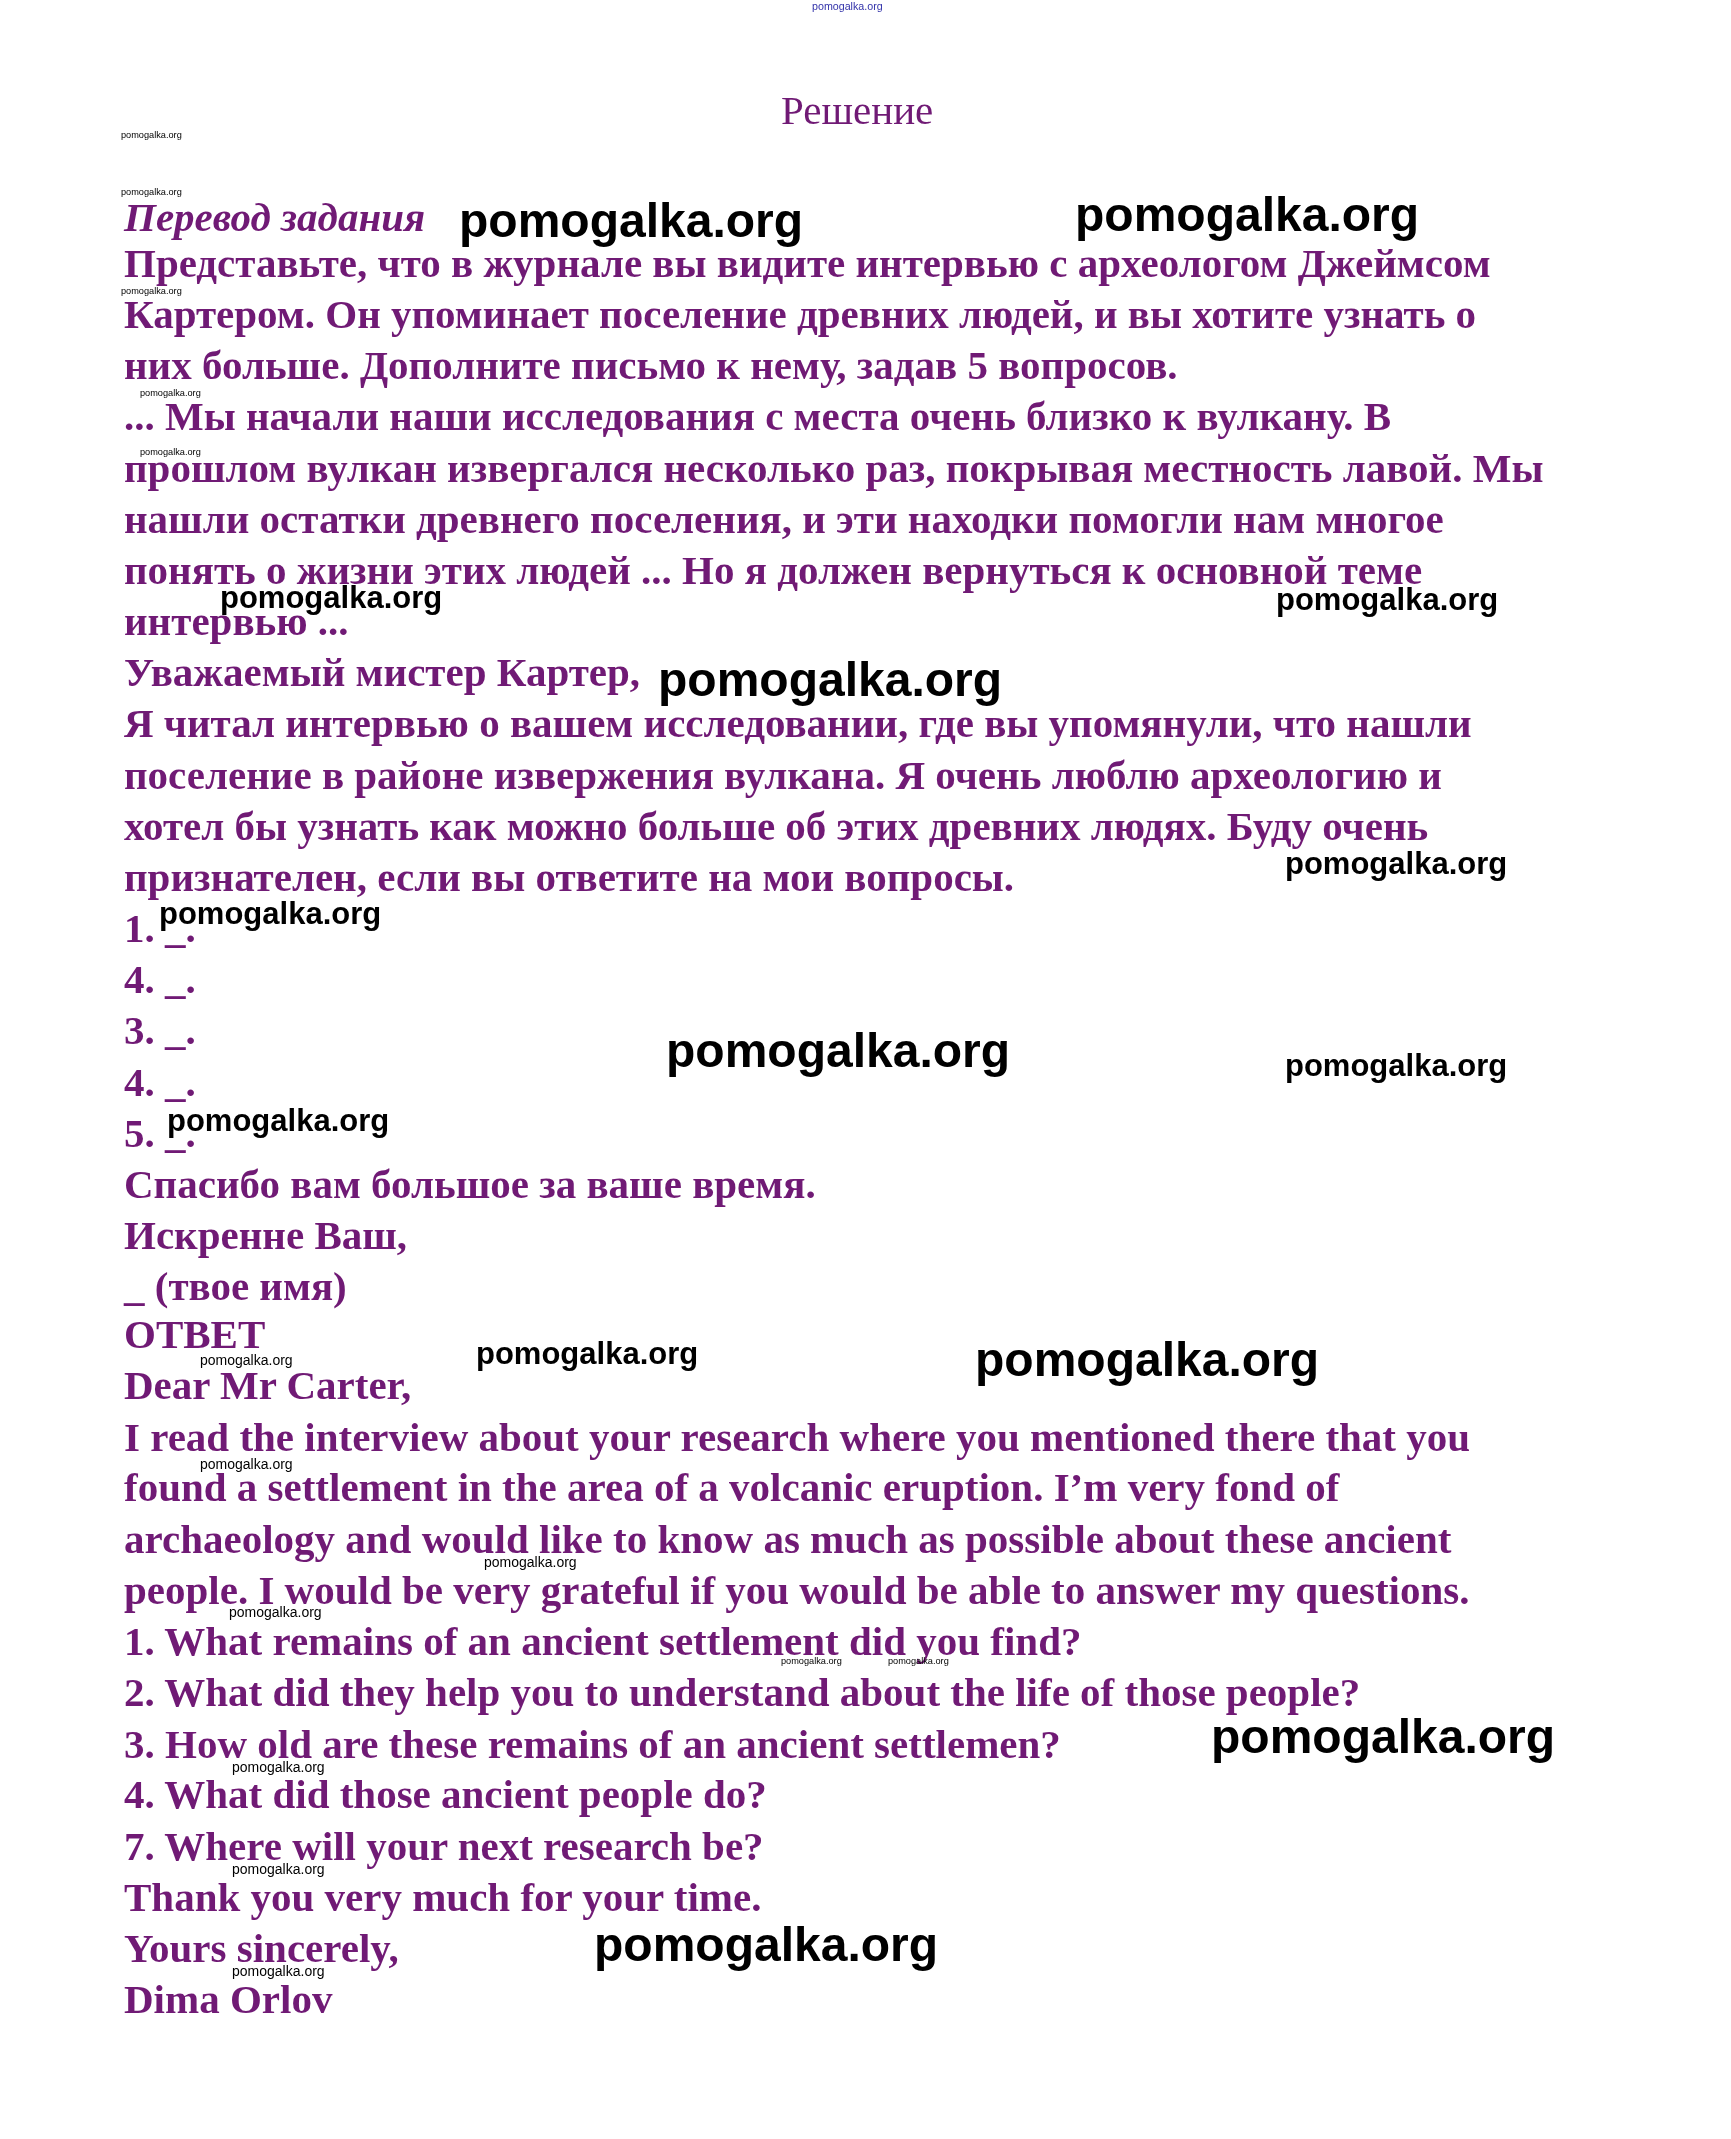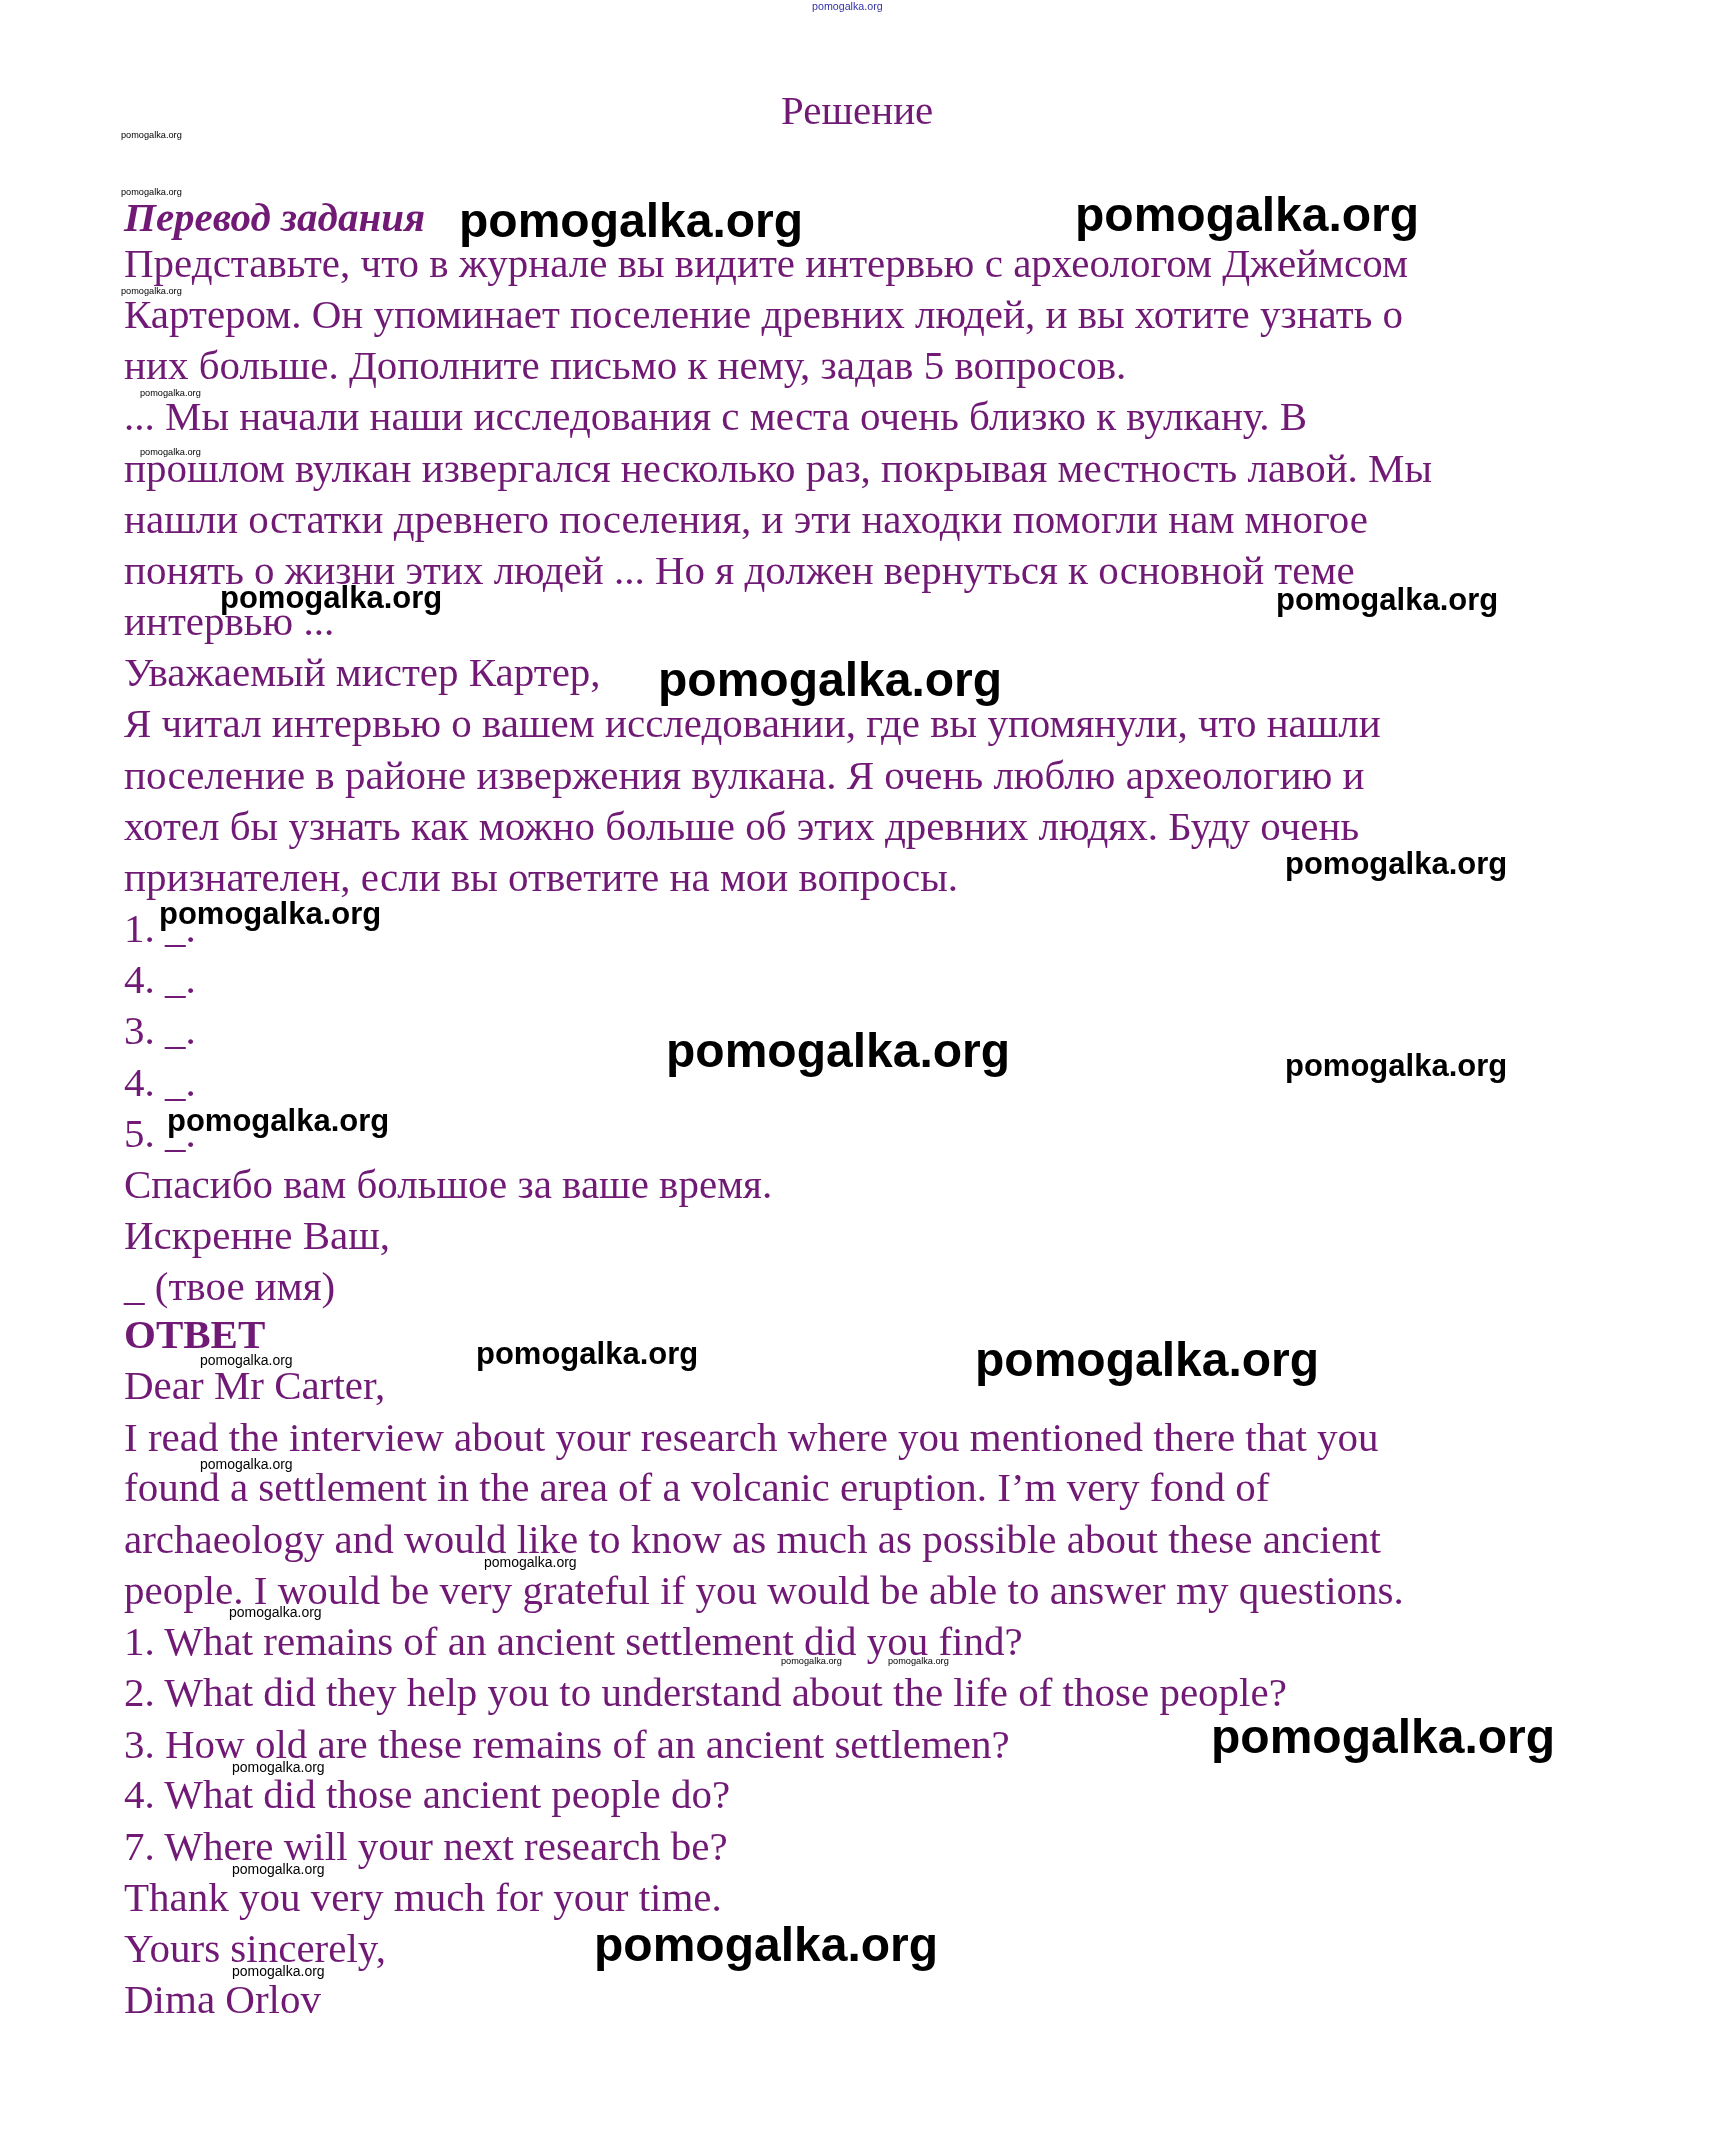--- a/index.html
+++ b/index.html
@@ -1,19 +1,19 @@
 <!DOCTYPE html>
 <html style="font-size:12.3px"><head>
 <meta charset="utf-8">
 <style>
   html, body { margin:0; padding:0; background:#ffffff; }
   body { width:1732px; height:2140px; position:relative; overflow:hidden; }
   .page { position:absolute; left:0; top:0; width:1608px; height:2140px; }
   .serif { font-family:"Liberation Serif", "DejaVu Serif", serif; color:#701a75; }
-  .line { position:absolute; left:124px; font-size:41px; line-height:51px; white-space:nowrap; transform-origin:left top; }
+  .line { position:absolute; left:124px; font-size:41px; line-height:51px; white-space:nowrap; transform-origin:left top;font-weight:bold; }
   .title { position:absolute; left:781px; top:86px; font-size:41px; }
   .heading-it { font-style:italic; font-weight:bold; }
   .heading-b { font-weight:bold; }
   .wm { position:absolute; font-family:"Liberation Sans", "DejaVu Sans", sans-serif; font-weight:bold; color:#000; white-space:nowrap; }
   .wm-xl { font-size:48px; }
   .wm-m { font-size:31px; }
   .wm-s { font-size:9.2px; font-weight:normal; }
   .wm-top { font-size:10.7px; color:#3333aa; font-weight:normal; }
 </style>
 </head>

